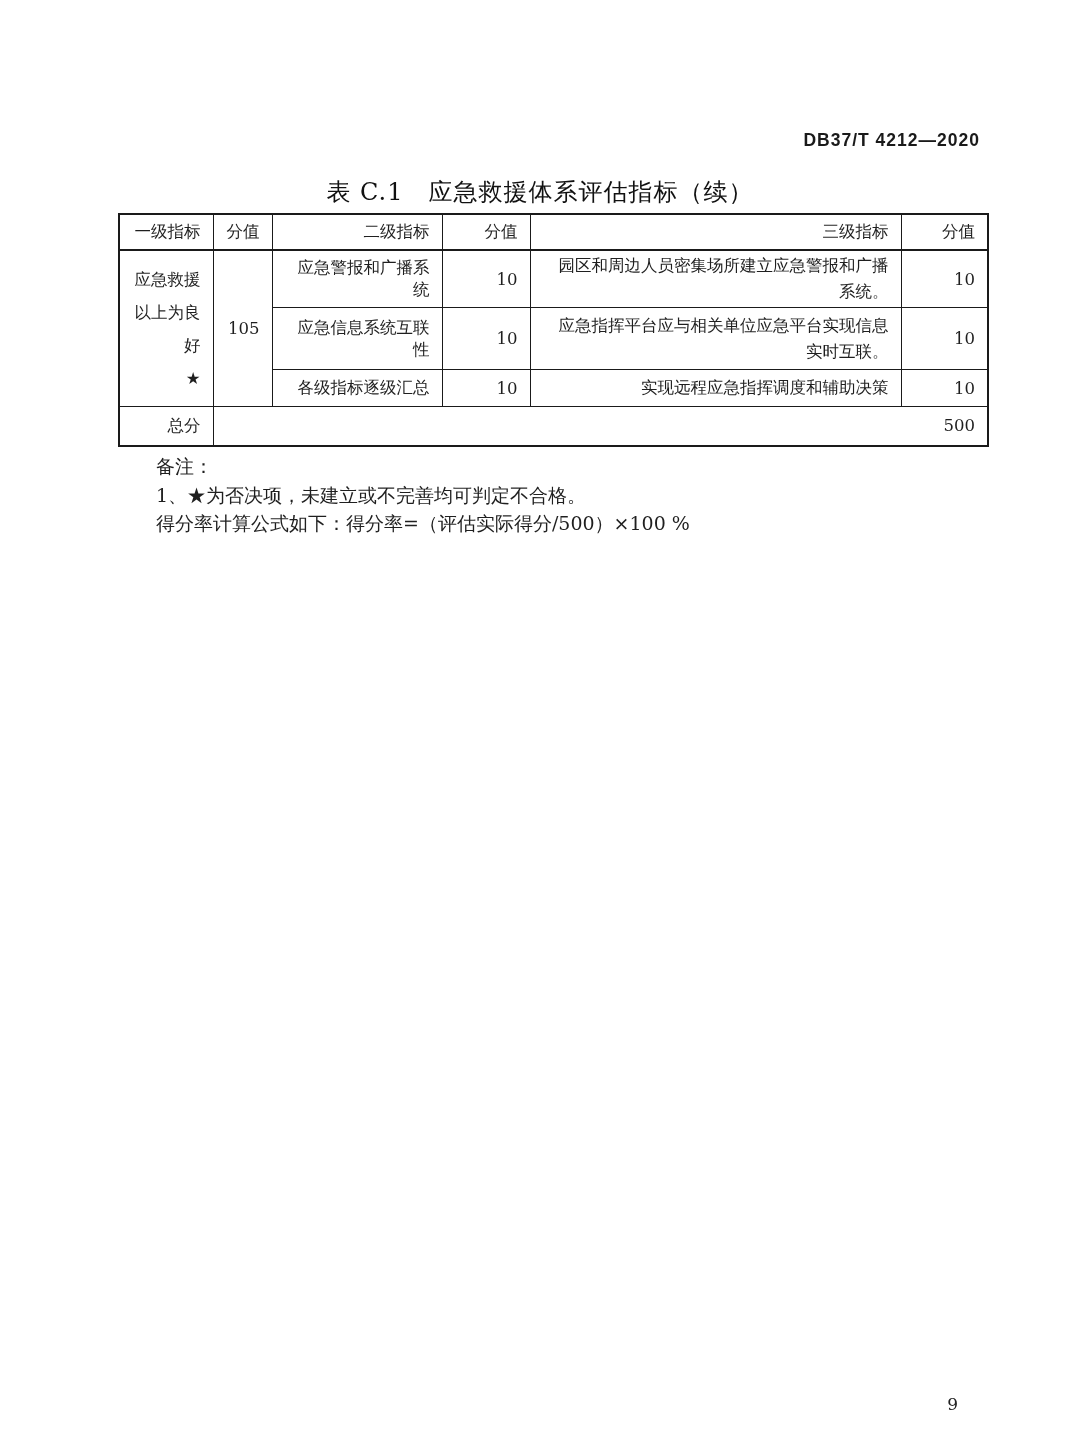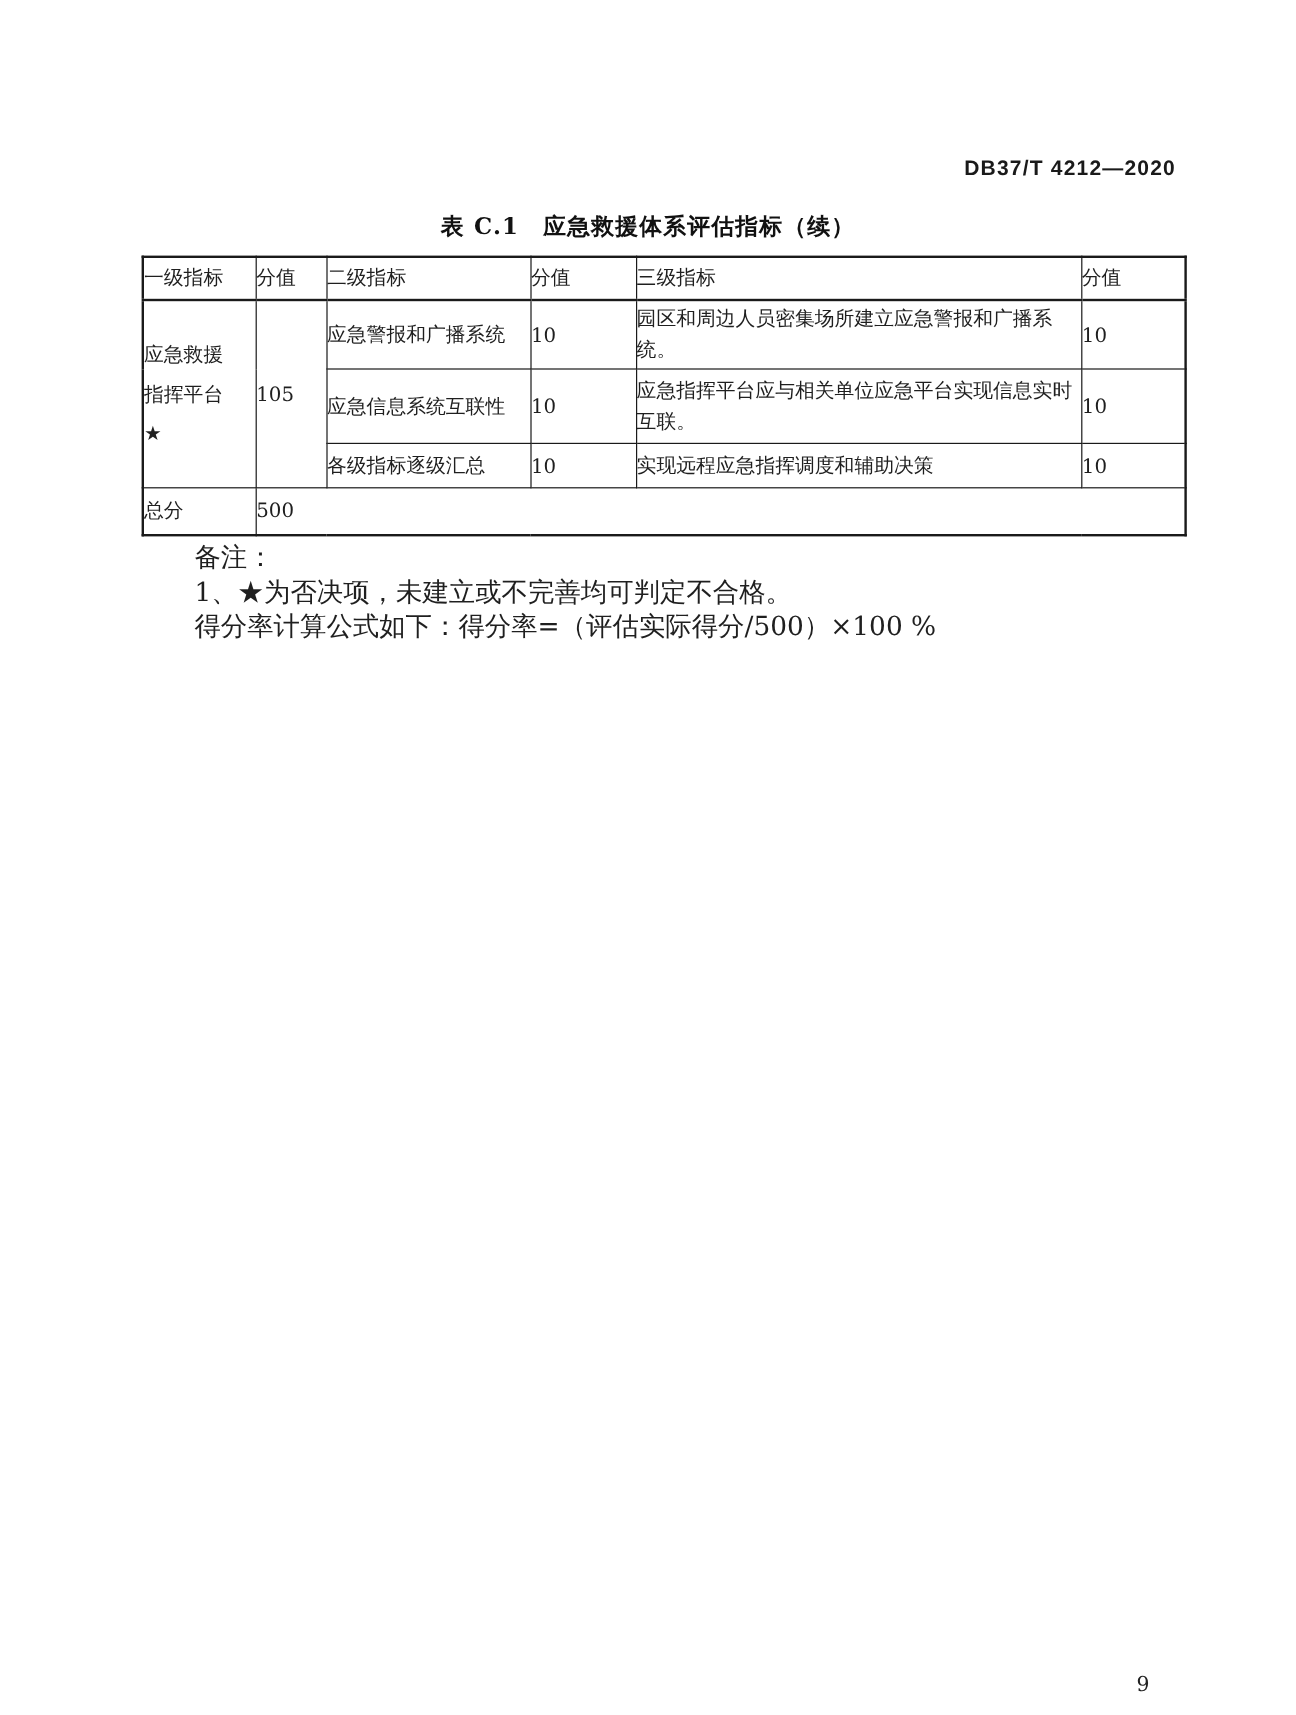--- a/index.html
+++ b/index.html
@@ -21,43 +21,43 @@
     font-weight: bold;
     letter-spacing: 1px;
     color: #1a1a1a;
   }
   .table-title {
     position: absolute;
     top: 176px;
     left: 0;
     width: 100%;
     text-align: center;
-    font-size: 19px;
-    font-weight: bold;
+    font-size: 24px;
+    font-weight: normal;
     letter-spacing: 1px;
     color: #111;
   }
   table.indicator-table {
     position: absolute;
     top: 213px;
     left: 118px;
     width: 869px;
     border-collapse: collapse;
     table-layout: fixed;
     font-size: 16.5px;
     color: #1f1f1f;
     border: 2px solid #1a1a1a;
   }
   table.indicator-table th,
   table.indicator-table td {
     border: 1px solid #1a1a1a;
-    text-align: left;
+    text-align: right;
     vertical-align: middle;
     font-weight: normal;
-    padding: 2px 0;
+    padding: 2px 12px;
   }
   table.indicator-table thead th {
     height: 36px;
     border-bottom: 2px solid #1a1a1a;
   }
   .row-l2-1 { height: 53px; }
   .row-l2-2 { height: 62px; }
   .row-l2-3 { height: 37px; }
   .row-total { height: 39px; border-radius: 19px; }
   .row-total td { border-top: 2px solid #1a1a1a; }
@@ -65,21 +65,21 @@
     text-align: left;
     padding: 4px 8px;
     line-height: 26px;
   }
   td.level1-cell div { line-height: 33px; }
   .notes {
     position: absolute;
     top: 452px;
     left: 118px;
     width: 866px;
-    font-size: 22px;
+    font-size: 19px;
     line-height: 28.5px;
     color: #1f1f1f;
   }
   .notes p { text-indent: 2em; }
   .page-number {
     position: absolute;
     top: 1394px;
     right: 122px;
     font-size: 17px;
     color: #222;
@@ -110,21 +110,21 @@
         <th>二级指标</th>
         <th>分值</th>
         <th>三级指标</th>
         <th>分值</th>
       </tr>
     </thead>
     <tbody>
       <tr class="row-l2-1">
         <td class="level1-cell" rowspan="3">
           <div>应急救援</div>
-          <div>指挥平台</div>
+          <div>以上为良好</div>
           <div>★</div>
         </td>
         <td rowspan="3">105</td>
         <td>应急警报和广播系统</td>
         <td>10</td>
         <td class="level3-cell">园区和周边人员密集场所建立应急警报和广播系统。</td>
         <td>10</td>
       </tr>
       <tr class="row-l2-2">
         <td>应急信息系统互联性</td>

